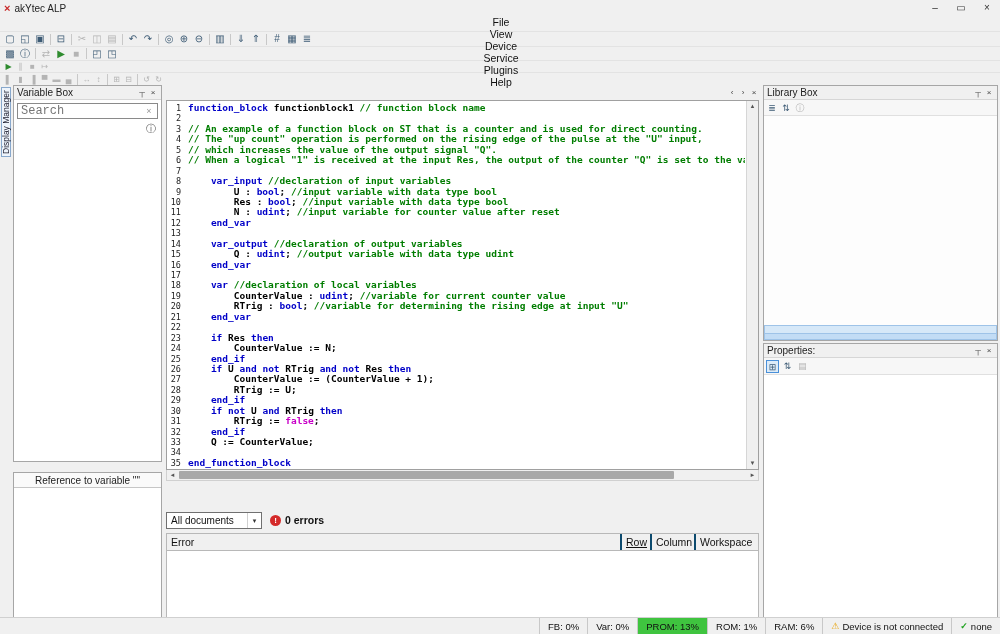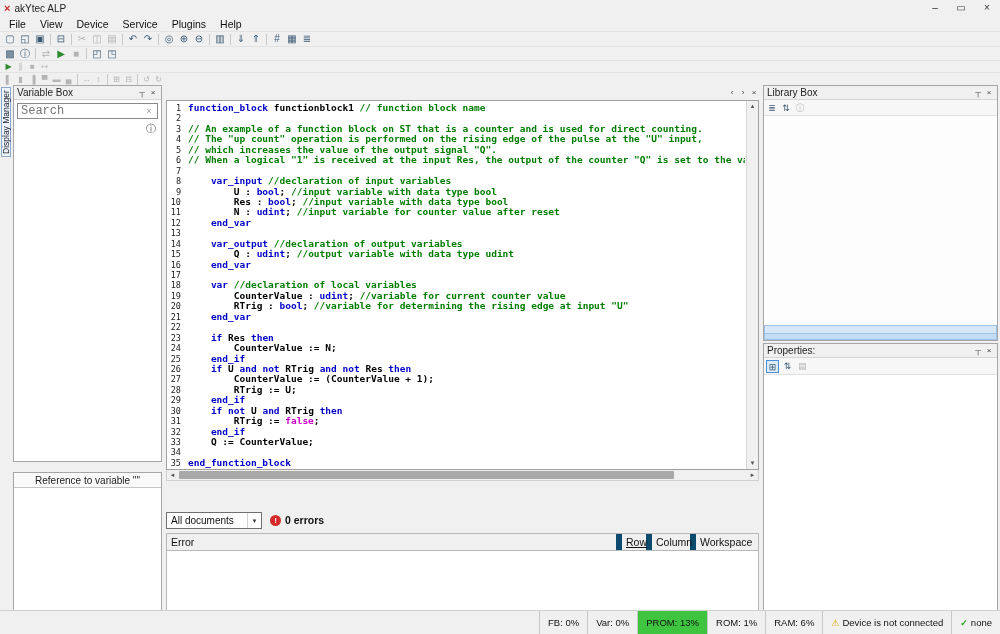--- a/index.html
+++ b/index.html
@@ -8,21 +8,21 @@
   .app { position:relative; width:1000px; height:634px; background:#f0f0f0; }
 
   
   .titlebar { height:16px; display:flex; align-items:center; gap:4px; padding-left:4px; }
   .logo { color:#c82828; font-weight:bold; font-size:11px; line-height:16px; }
   .title-text { font-size:10px; color:#222; }
   .win-controls { margin-left:auto; display:flex; height:16px; }
   .win-controls .tb-icon { width:26px; height:16px; line-height:16px; font-size:10px; color:#333; }
 
   
-  .menubar { height:15px; display:flex; align-items:center; padding-left:2px; }
+  .menubar { height:15px; display:flex; align-items:center; padding-left:2px;flex-direction:column; }
   .menu-item { padding:0 7px; font-size:10.5px; color:#111; }
 
   
   .toolbar { display:flex; align-items:center; gap:1px; padding:0 3px; border-top:1px solid #e3e3e3; }
   .toolbar-1 { height:15px; } .toolbar-2 { height:14px; }
   .toolbar-3 { height:12px; } .toolbar-4 { height:13px; }
   .tb-icon { width:14px; height:14px; line-height:14px; text-align:center; font-size:10px; color:#3c5a74; cursor:default; }
   .toolbar-3 .tb-icon, .toolbar-4 .tb-icon { width:11px; height:11px; line-height:11px; font-size:8px; }
   .tb-icon.disabled { color:#b4b4b4; }
   .tb-icon.selected { border:1px solid #4a90d9; background:#dcebf8; }
@@ -84,39 +84,39 @@
   .center-gap { height:8px; flex:none; }
 
   
   .errbar { height:20px; flex:none; display:flex; align-items:center; gap:8px;margin-top:21px; }
   .select { width:96px; height:17px; background:#fff; border:1px solid #707070; display:flex; align-items:center; font-size:10px; padding-left:4px; }
   .select .arrow { margin-left:auto; width:14px; height:100%; text-align:center; font-size:7px; line-height:15px; color:#333; border-left:1px solid #d0d0d0; }
   .err-count { display:flex; align-items:center; gap:4px; font-weight:bold; font-size:10.5px; }
   .err-icon { width:11px; height:11px; border-radius:50%; background:#d42a2a; color:#fff; font-size:8px; line-height:11px; text-align:center; font-weight:bold; }
   .table-spacer { height:3px; flex:none; }
   .table-header { height:18px; flex:none; display:flex; background:#f0f0f0; border:1px solid #b8b8b8; font-size:10.5px; }
-  .th { padding:0 4px; border-right:6px solid #0c4a6e; line-height:16px; white-space:nowrap; }
+  .th { padding:0 4px; border-right:2px solid #0c4a6e; line-height:16px; white-space:nowrap; }
   .th-error { flex:1; } .th-row { width:30px;text-decoration:underline; } .th-col { width:44px; } .th-ws { width:62px; border-right:none; }
   .table-body { flex:1; background:#fff; border:1px solid #b8b8b8; border-top:none; min-height:0; }
 
   
   .library { height:256px; flex:none; }
   .lib-toolbar { height:16px; flex:none; display:flex; align-items:center; gap:2px; padding:0 2px; background:#f7f7f7; border-bottom:1px solid #e0e0e0; }
   .lib-toolbar .tb-icon { width:12px; height:12px; line-height:12px; font-size:9px; }
   .lib-body { flex:1; background:#fdfdfd; min-height:0; }
   .lib-band { flex:none; }
   .band-1 { height:8px; background:#d6e8f8; border:1px solid #9ec3e8; border-bottom:none; }
   .band-2 { height:7px; background:#c2dcf5; border:1px solid #9ec3e8; }
   .props { flex:1; }
   .props-toolbar { height:17px; flex:none; display:flex; align-items:center; gap:2px; padding:0 2px; background:#f7f7f7; border-bottom:1px solid #e0e0e0; }
   .props-toolbar .tb-icon { width:13px; height:13px; line-height:12px; font-size:9px; }
   .props-body { flex:1; background:#fff; min-height:0; }
 
   
-  .statusbar { position:absolute; left:0; right:0; bottom:0; height:24px; background:#f0f0f0; border-top:1px solid #d0d0d0; display:flex; align-items:stretch; }
+  .statusbar { position:absolute; left:0; right:0; bottom:0; height:17px; background:#f0f0f0; border-top:1px solid #d0d0d0; display:flex; align-items:stretch; }
   .st-spacer { flex:1; }
   .st-item { border-left:1px solid #c8c8c8; padding:0 8px; display:flex; align-items:center; gap:3px; font-size:9.5px; color:#111; white-space:nowrap; }
   .st-item.green { background:#3FC43F; }
   .st-warn { color:#e8a000; font-size:9px; }
   .st-ok { color:#1da11d; font-size:9px; font-weight:bold; }
 </style>
 </head>
 <body>
 
 <div class="app">

